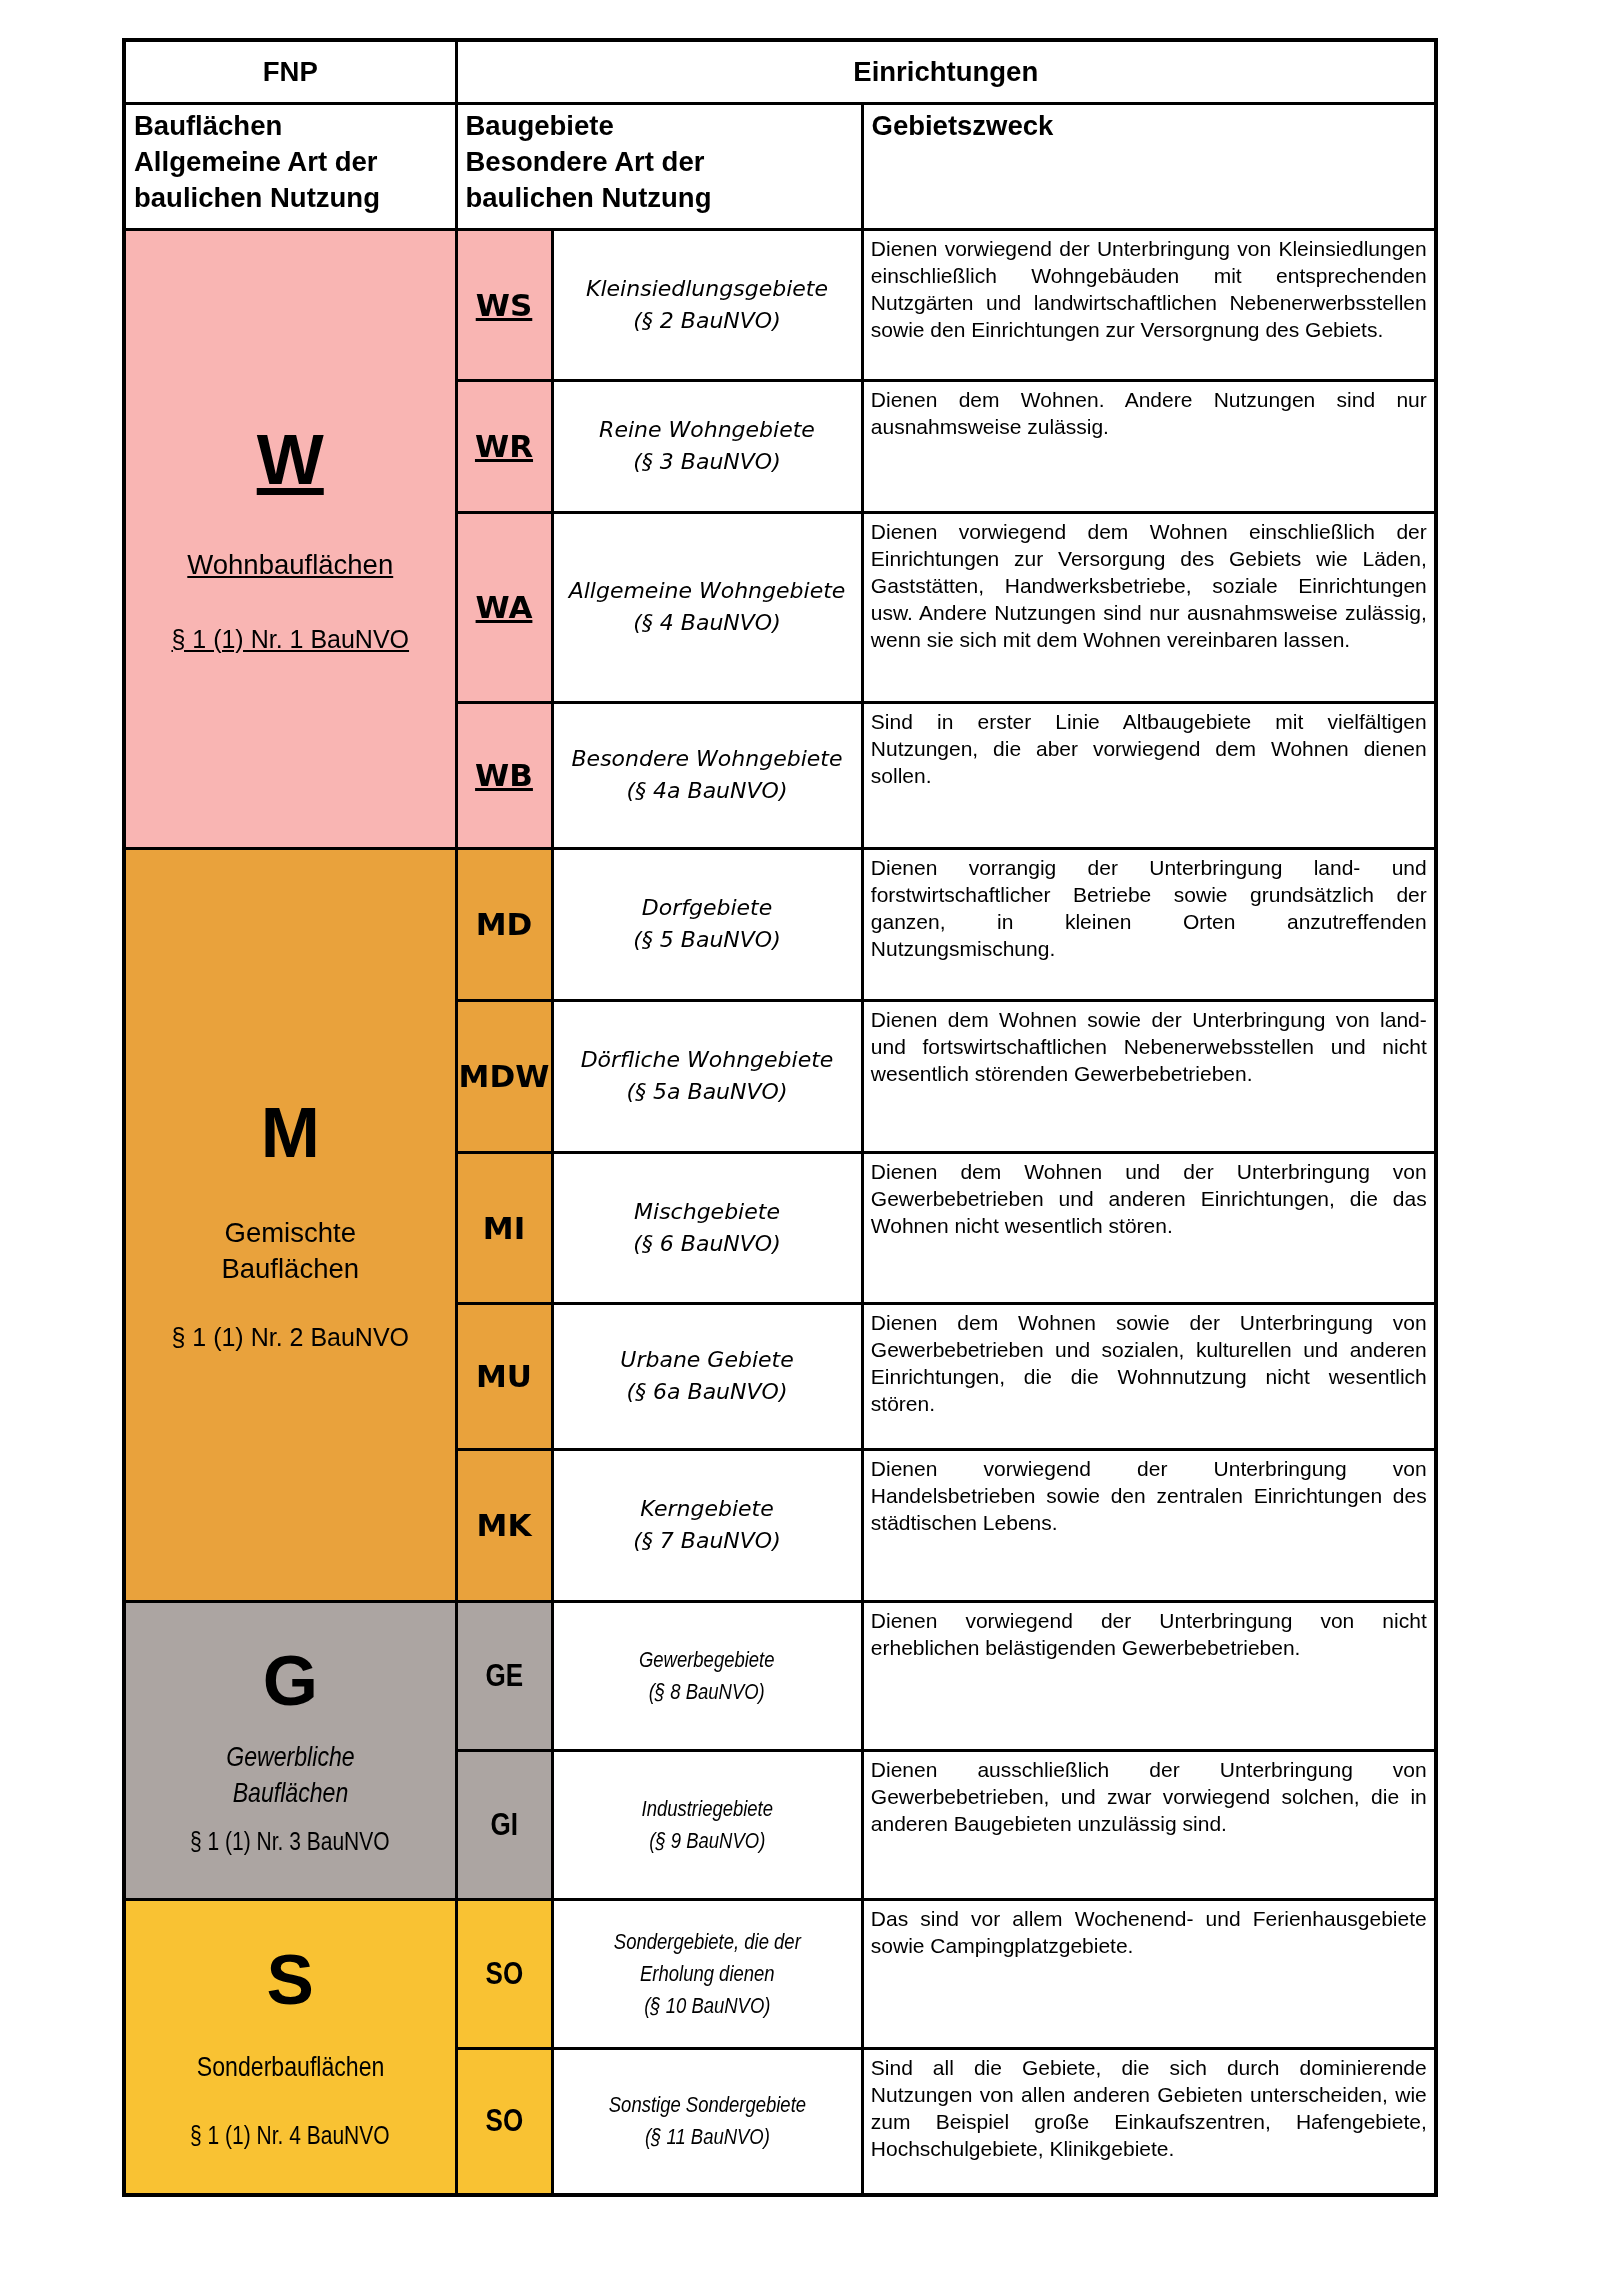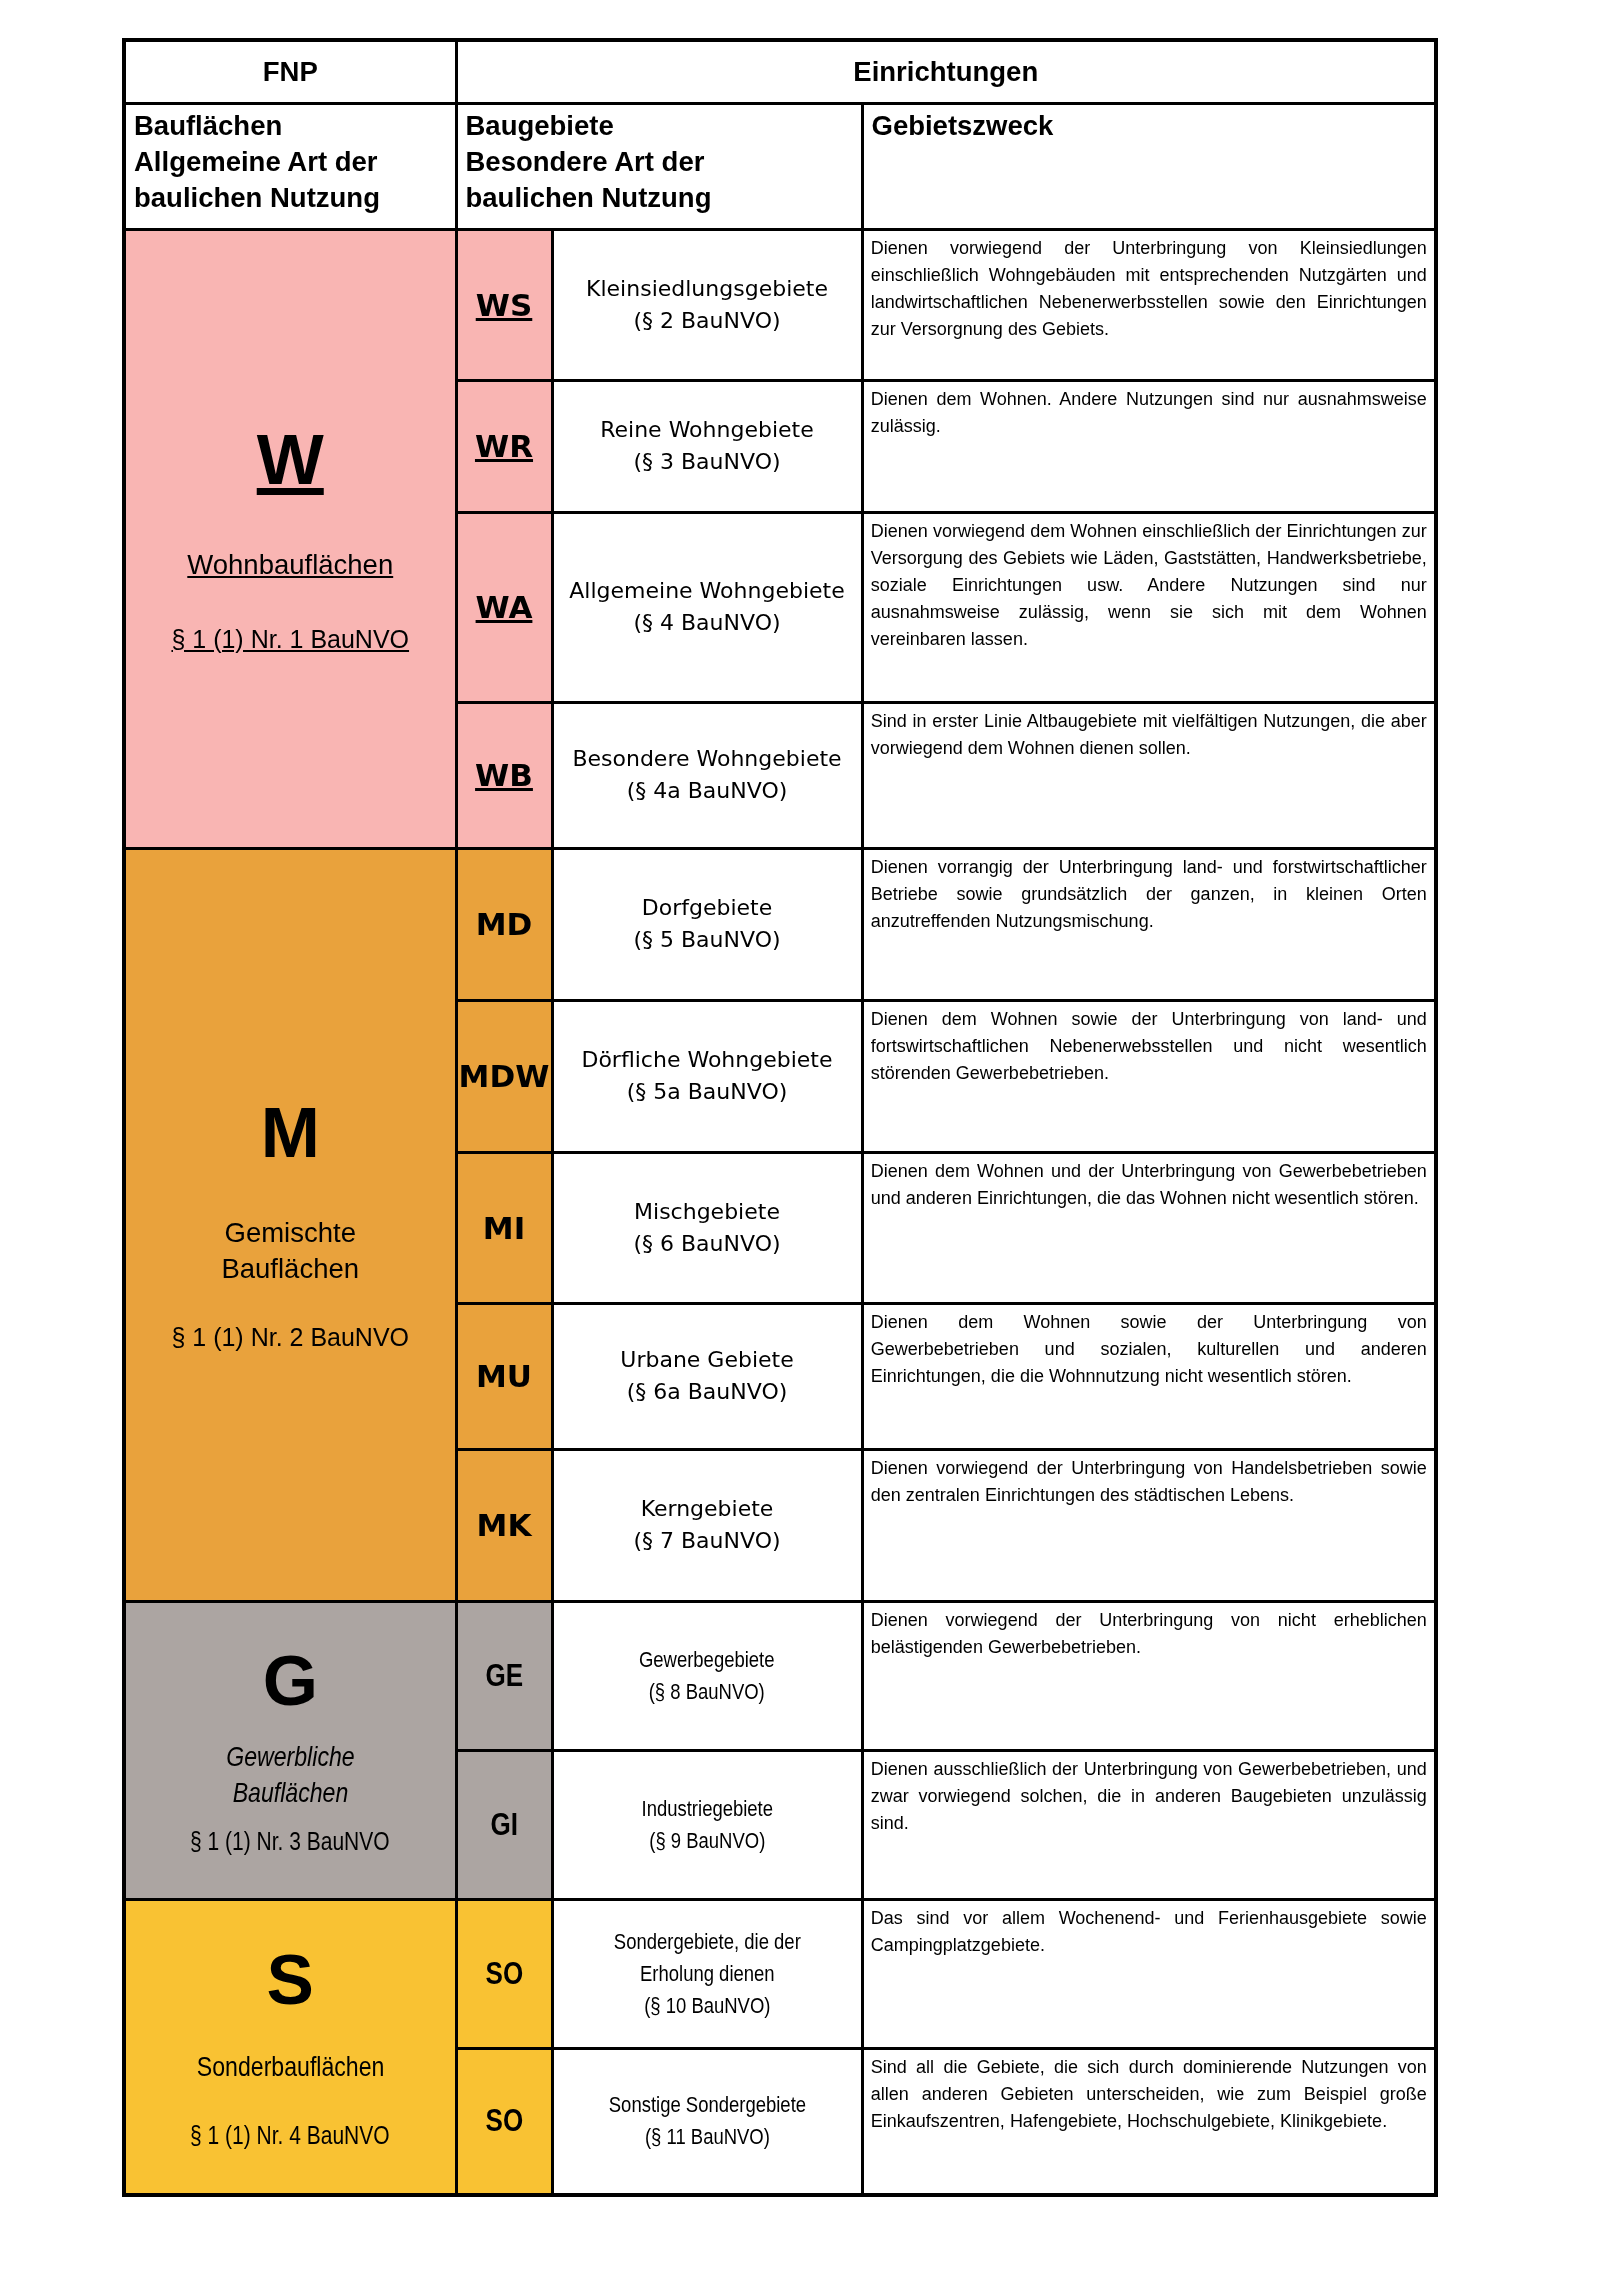--- a/index.html
+++ b/index.html
@@ -87,25 +87,26 @@
     vertical-align: middle;
   }
 
   
   .name {
     font-size: 22px;
     line-height: 32px;
     text-align: center;
     vertical-align: middle;
     white-space: pre-line;
+    font-style: italic;
   }
 
   
   .desc {
-    font-size: 18px;
+    font-size: 21px;
     line-height: 27px;
     text-align: justify;
     vertical-align: top;
     padding: 4px 7.3px;
   }
 
   
   .f-wide { font-family: "DejaVu Sans", sans-serif; }
   .f-narrow .tx { display: inline-block; transform: scaleX(0.84); transform-origin: 50% 50%; }
 

